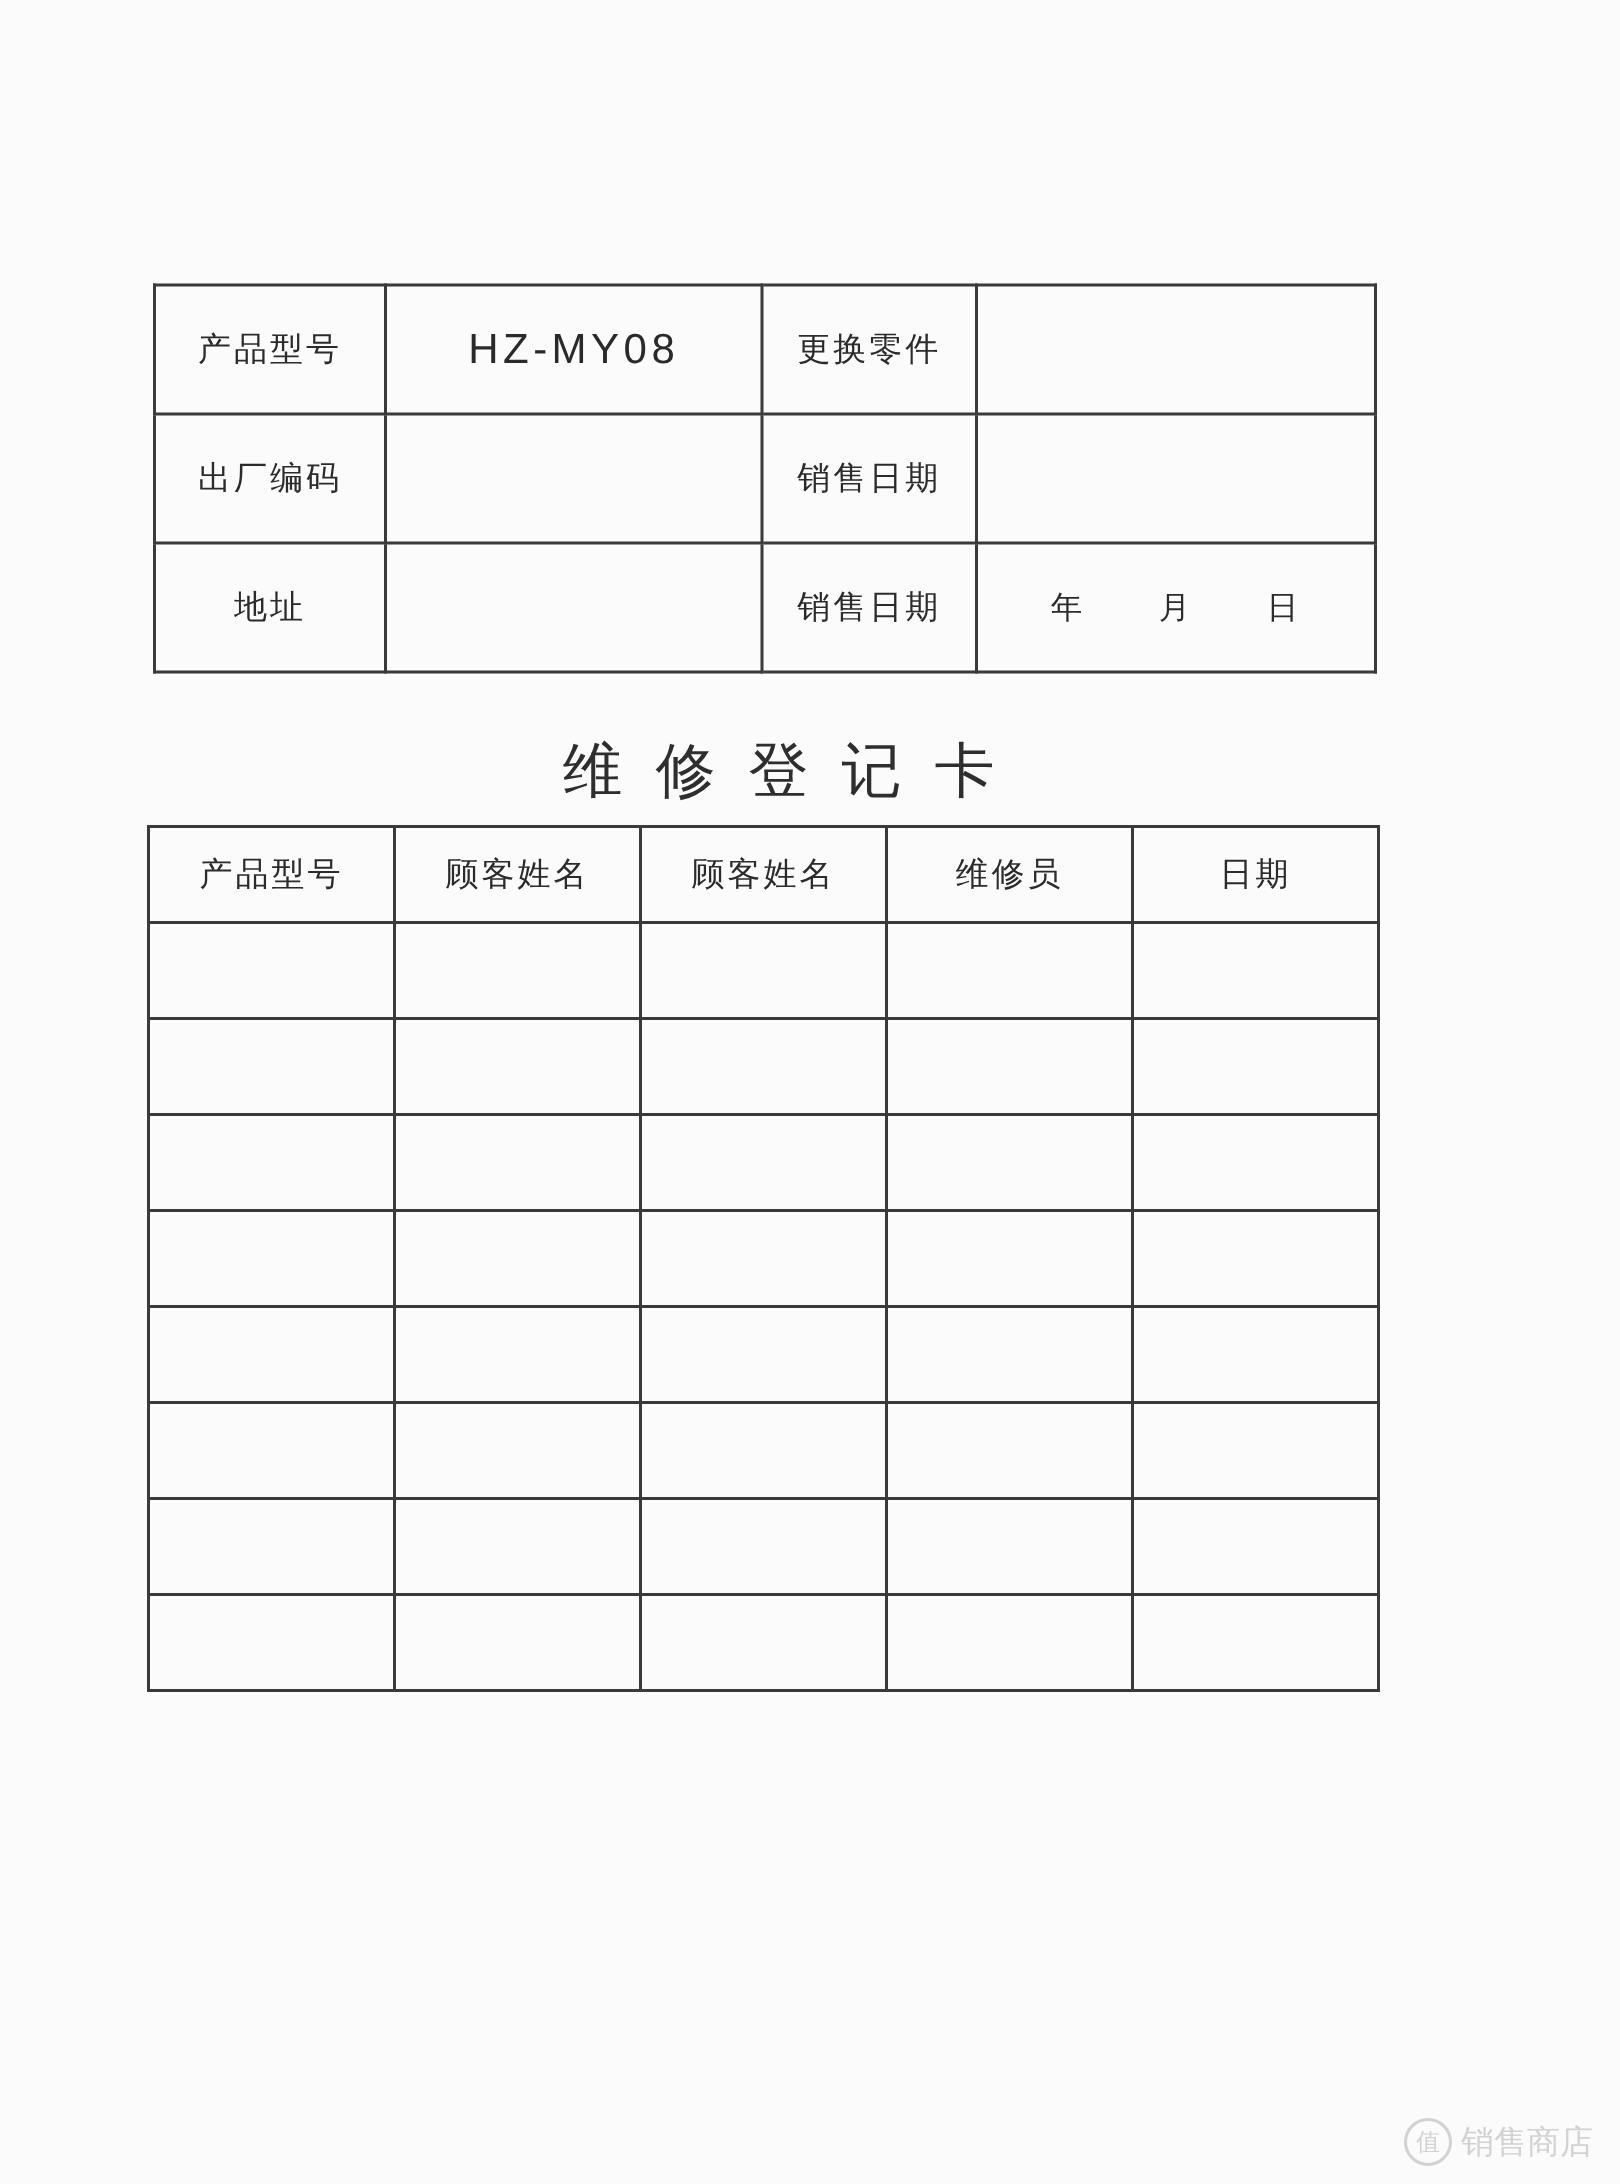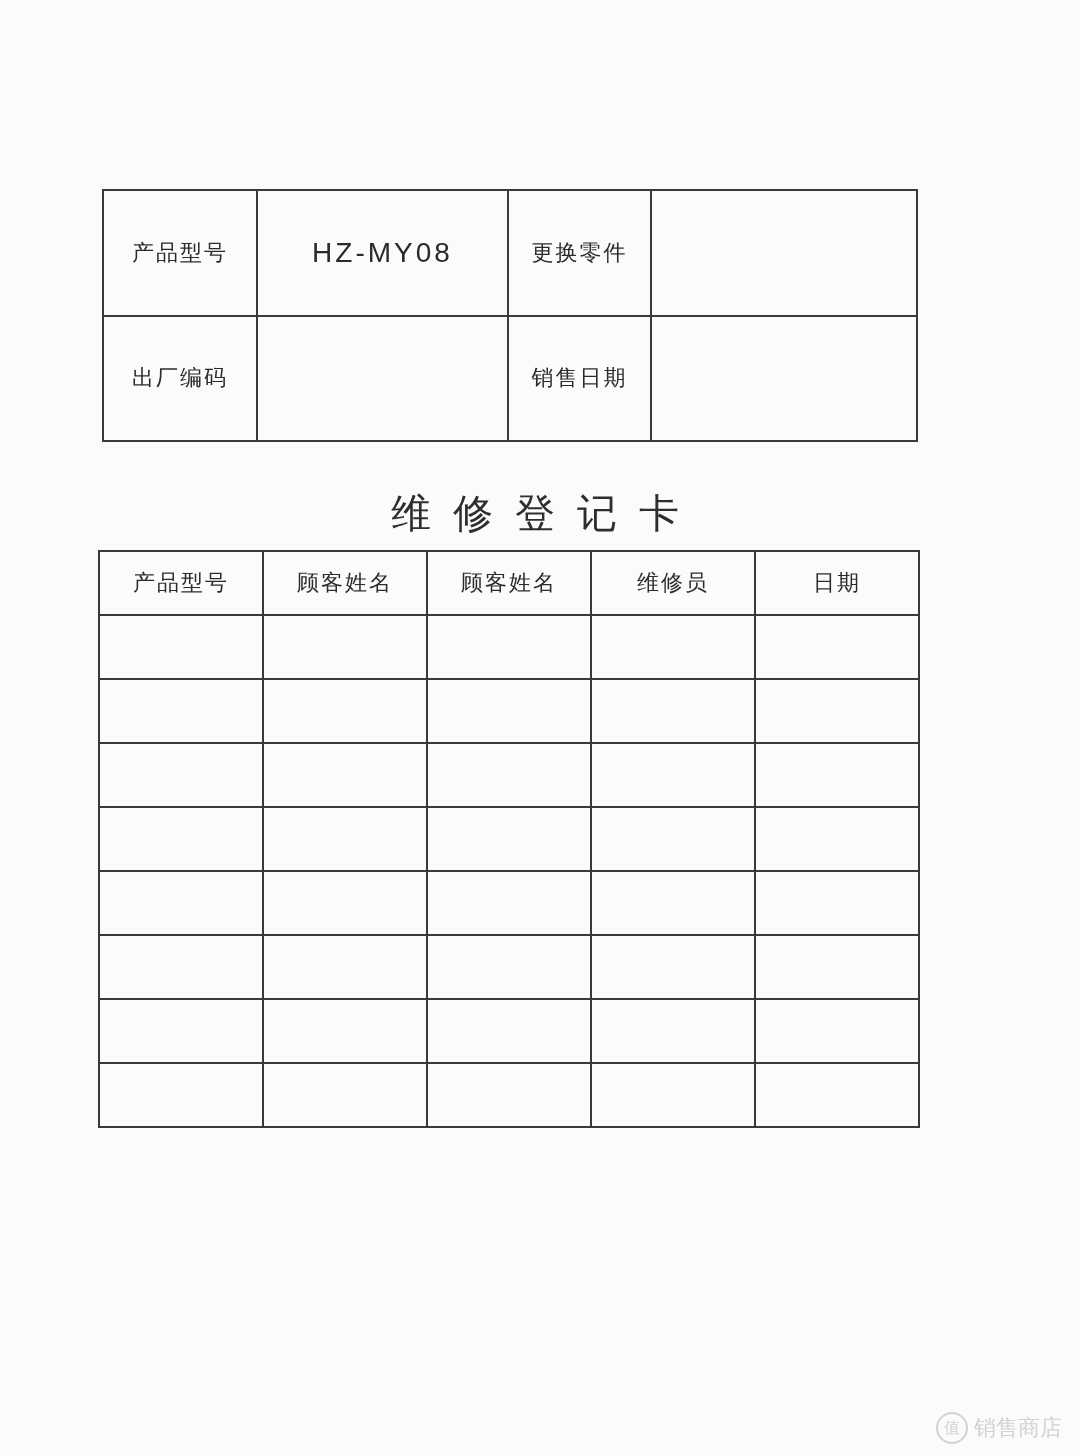--- a/index.html
+++ b/index.html
@@ -21,21 +21,21 @@
       font-size: 22px; letter-spacing: 2px;
     }
     .info-table .value-model {
       font-family: "Liberation Sans", sans-serif;
       font-size: 28px; letter-spacing: 3px; color: #2a2a2a; margin-left: 17px;
     }
     .date-parts span { display: inline-block; margin: 0 20px; font-size: 21px; }
     .title {
       position: absolute; left: 0; width: 1020px; top: 486px;
       text-align: center; font-size: 40px; letter-spacing: 22px;
-      color: #2e2e2e; padding-left: 36px;
+      color: #2e2e2e; padding-left: 20px;
     }
     .repair-table {
       position: absolute; left: 98px; top: 550px;
       width: 822px; height: 571px;
       border-collapse: collapse; table-layout: fixed;
     }
     .repair-table th, .repair-table td {
       border: 2px solid #3a3a3a; padding: 0;
       text-align: center; vertical-align: middle;
     }
@@ -68,20 +68,30 @@
     <td>产品型号</td>
     <td class="value-model">HZ-MY08</td>
     <td>更换零件</td>
     <td></td>
   </tr>
   <tr>
     <td>出厂编码</td>
     <td></td>
     <td>销售日期</td>
     <td></td>
+  </tr>
+  <tr>
+    <td>地址</td>
+    <td></td>
+    <td>销售日期</td>
+    <td class="date-parts">
+      <span>年</span>
+      <span>月</span>
+      <span>日</span>
+    </td>
   </tr>
 </tbody>
   </table>
 
 <div class="title">维修登记卡</div>
 
 <table class="repair-table">
   <thead>
     <tr>
       <th>产品型号</th>

